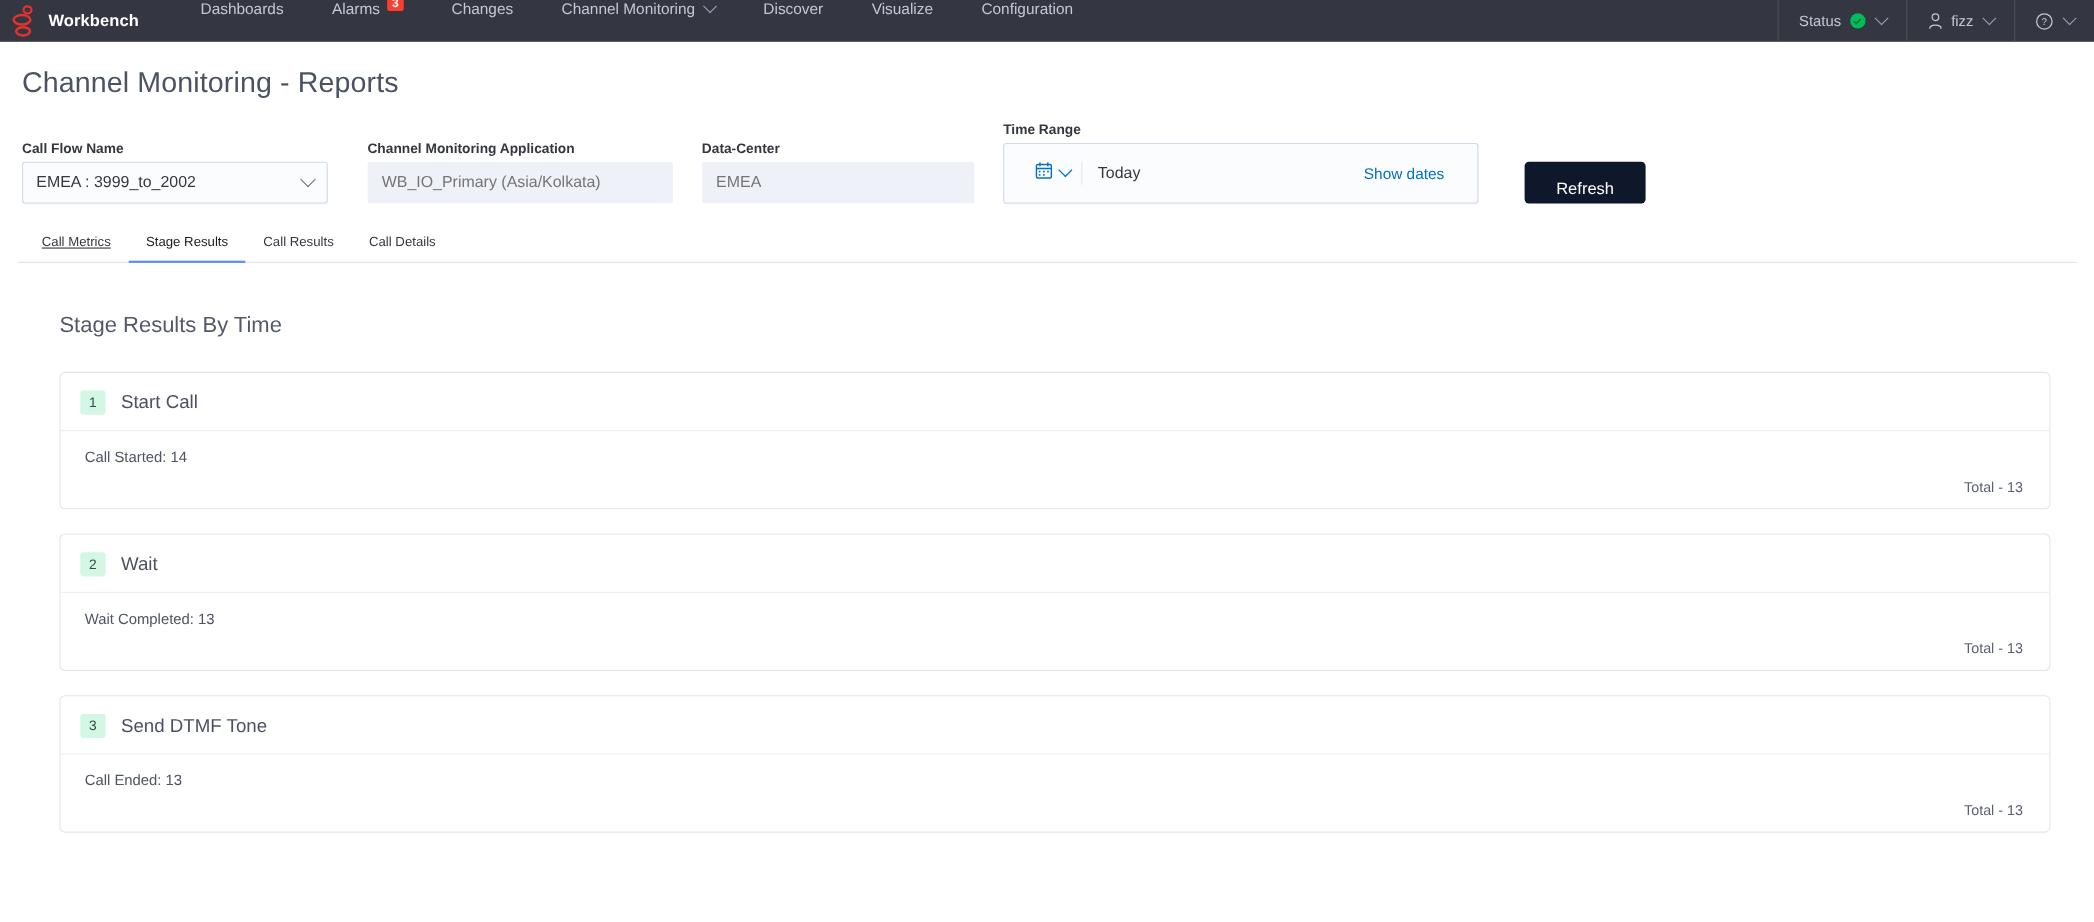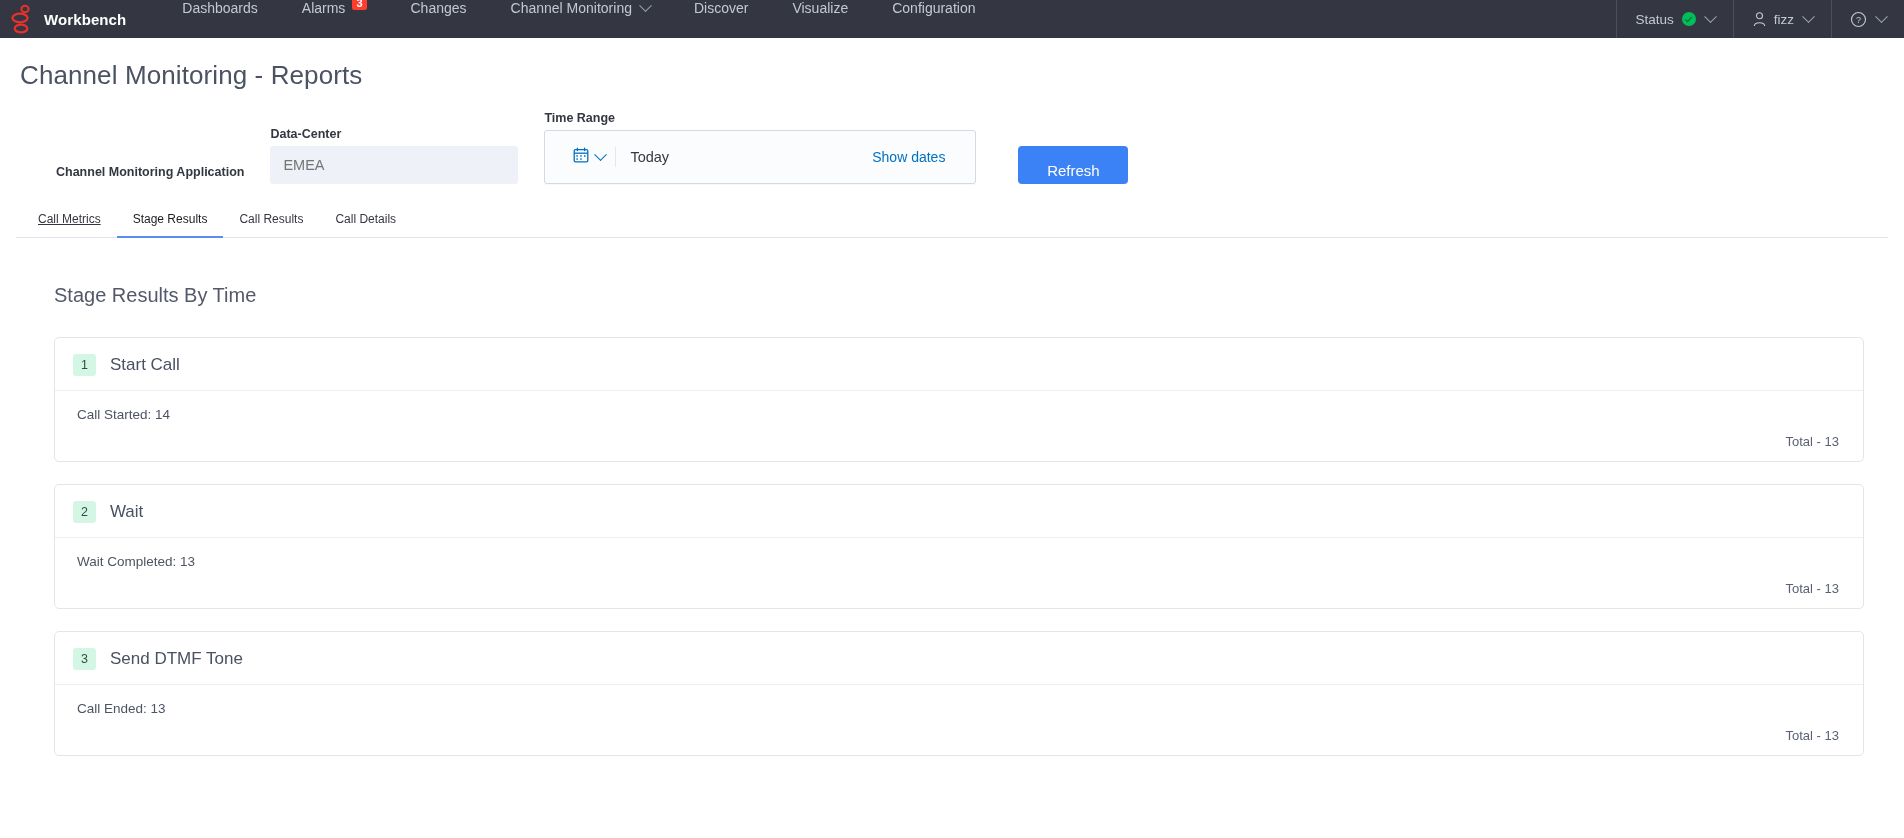--- a/index.html
+++ b/index.html
@@ -186,21 +186,21 @@
     padding: 0 14px;
     color: #0071c2;
     font-size: 14px;
     cursor: pointer;
   }
 
   .refresh-btn {
     margin-left: 42px;
     height: 38px;
     min-width: 110px;
-    background: #3b82f6;
+    background: #0f172a;
     border: none;
     border-radius: 4px;
     color: #ffffff;
     font-size: 15px;
     font-family: inherit;
     cursor: pointer;
     padding: 16px 22px;
   }
 
   
@@ -370,25 +370,33 @@
     </div>
   </div>
 </div>
 
 <div class="page-wrap">
 
   <div class="page-title">Channel Monitoring - Reports</div>
 
   <div class="filters">
 
+    <div class="field">
+      <div class="field-label">Call Flow Name</div>
+      <div class="ctrl select-ctrl">
+        <span>EMEA : 3999_to_2002</span>
+        <span class="chev"></span>
+      </div>
+    </div>
 
     <div class="gap-24"></div>
 
     <div class="field">
       <div class="field-label">Channel Monitoring Application</div>
+      <input class="ctrl readonly-ctrl f-app" type="text" readonly="" placeholder="WB_IO_Primary (Asia/Kolkata)" style="">
     </div>
 
     <div class="gap-26"></div>
 
     <div class="field">
       <div class="field-label">Data-Center</div>
       <input class="ctrl readonly-ctrl f-dc" type="text" readonly="" placeholder="EMEA" style="">
     </div>
 
     <div class="gap-26"></div>

